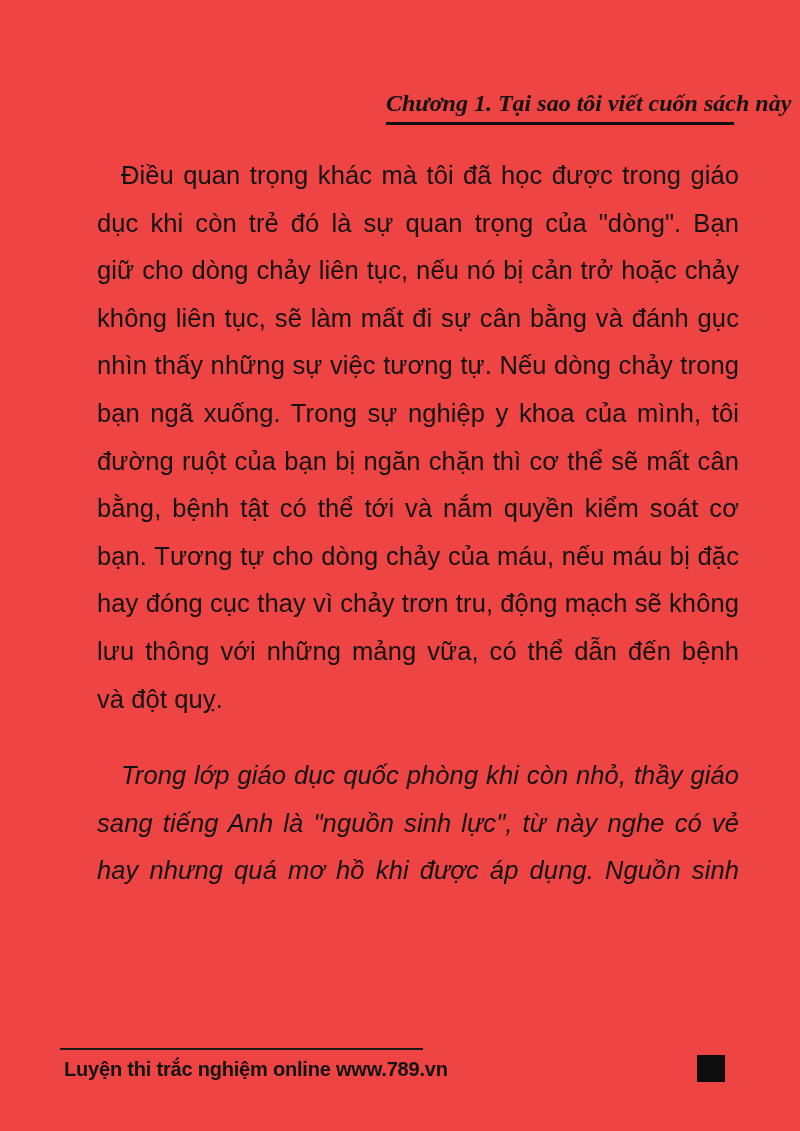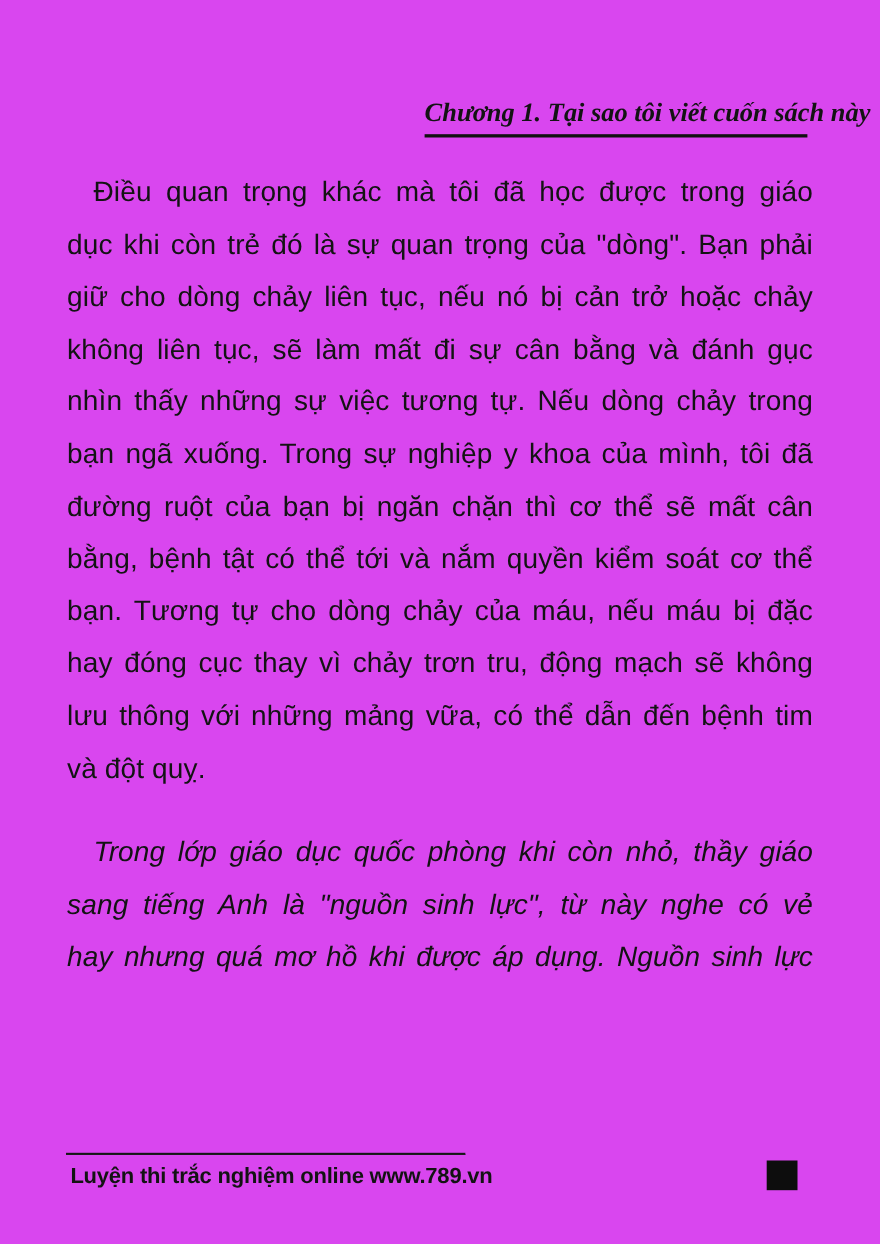--- a/index.html
+++ b/index.html
@@ -1,21 +1,21 @@
 <!DOCTYPE html>
 <html><head>
 <meta charset="utf-8">
 <style>
   * { margin: 0; padding: 0; box-sizing: border-box; }
   html, body { background: #ffffff; }
   .page {
     position: relative;
     width: 800px;
     height: 1131px;
-    background: #d946ef;
+    background: #ef4444;
     font-family: "Liberation Sans", sans-serif;
     color: #131313;
     overflow: hidden;
   }
   .chapter-header {
     position: absolute;
     left: 386px;
     top: 88px;
     width: 348px;
     text-align: center;
@@ -38,20 +38,21 @@
   .paragraph.second { margin-top: 29px; font-style: italic; }
   .line {
     height: 47.6px;
     line-height: 47.6px;
     font-size: 25.5px;
     letter-spacing: 0.1px;
     text-align: justify;
     text-align-last: justify;
     white-space: normal;
     overflow: hidden;
+    margin-left: 36px;
   }
   .line.first { text-indent: 24px; }
   .line.plast { text-align-last: left; }
   .footer-rule {
     position: absolute;
     left: 60px;
     top: 1048px;
     width: 363px;
     height: 2px;
     background: #161616;

